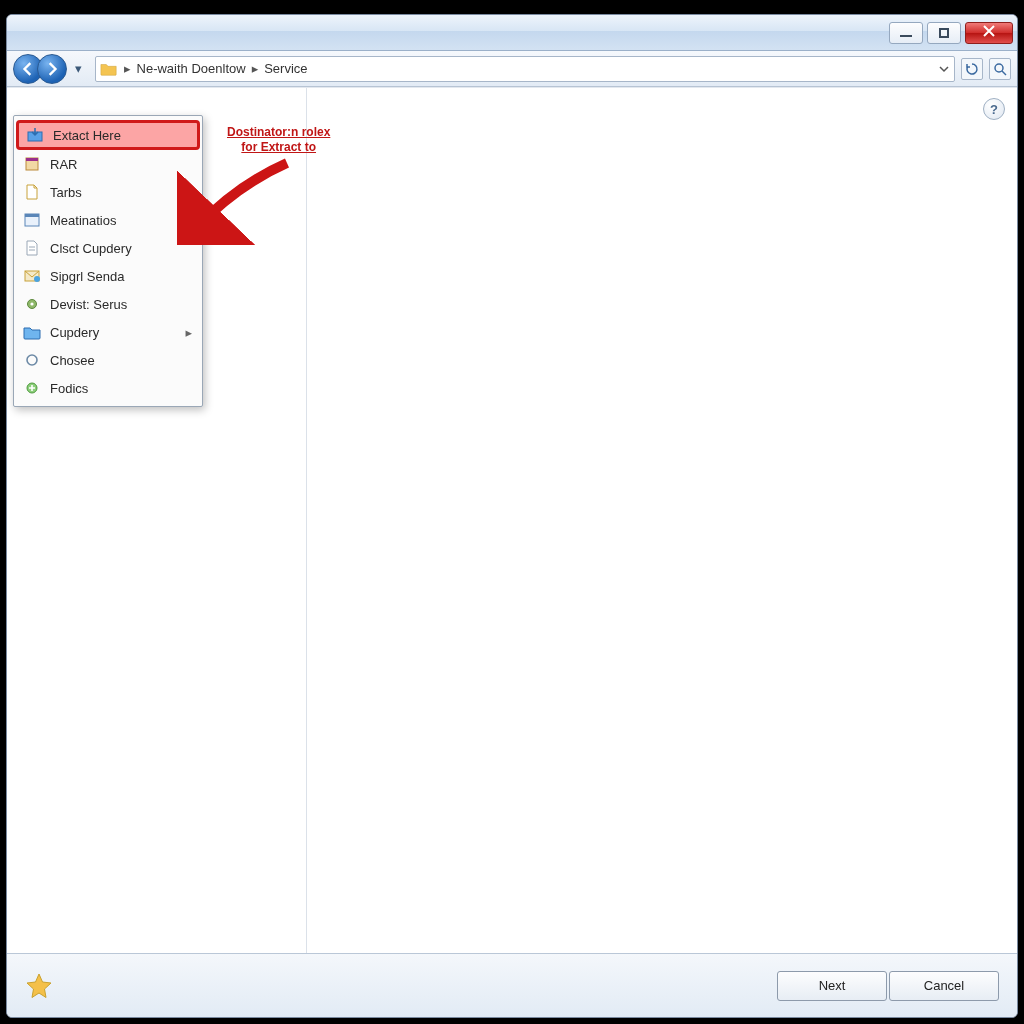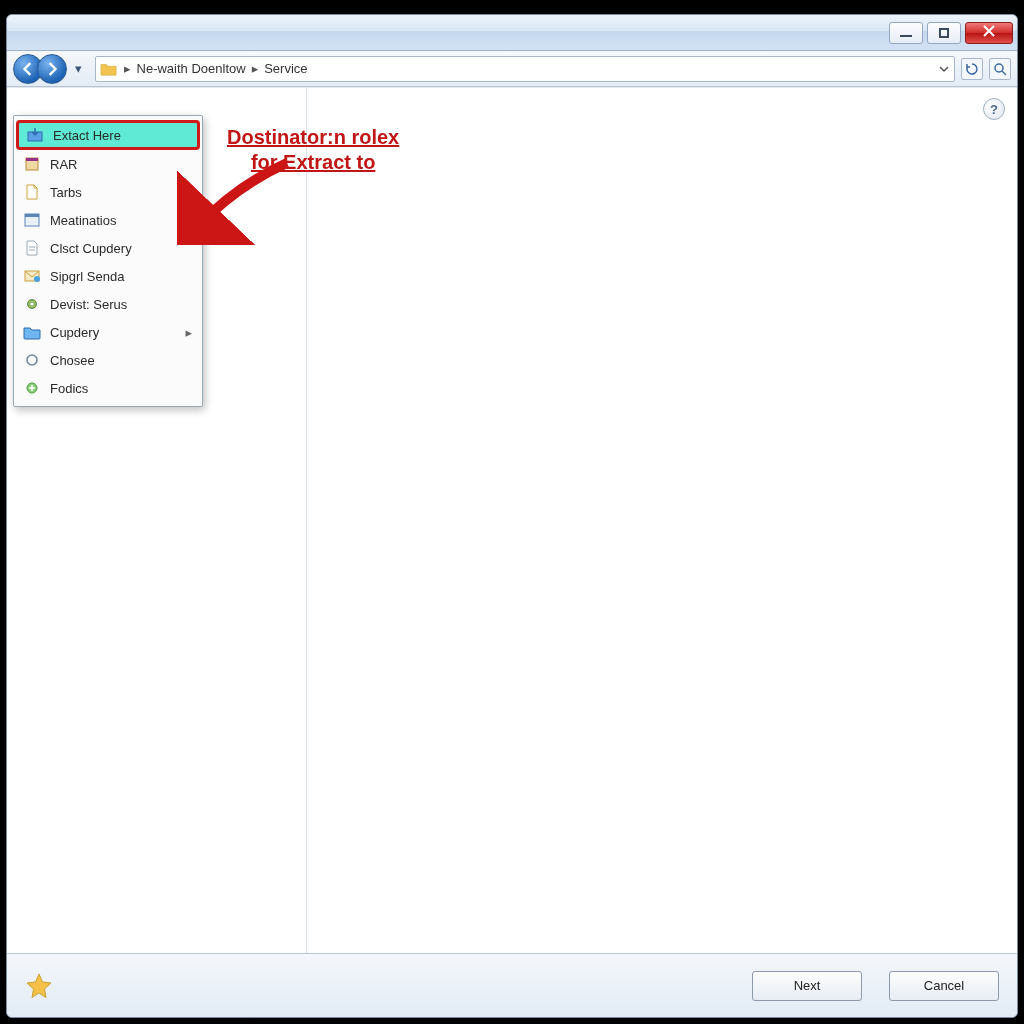--- a/index.html
+++ b/index.html
@@ -98,39 +98,39 @@
   .ctxitem {
     display:flex; align-items:center; height:28px; padding:0 8px 0 6px; gap:8px;
     color:#2a2a2a; white-space:nowrap;
   }
   .ctxitem .ico { width:20px; height:18px; display:flex; align-items:center; justify-content:center; }
   .ctxitem .ico svg, .ctxitem .ico div { width:18px; height:16px; }
   .ctxitem .lbl { flex:1; }
   .ctxitem .sub { color:#666; }
   .ctxitem.hl {
     border: 3px solid #d01a1a; border-radius:4px; height:30px;
-    background:#5eead4;
+    background:#fca5a5;
   }
 
   
   .anno {
-    position:absolute; left:220px; top:110px; color:#c01616; font-weight:700; font-size:20px;
+    position:absolute; left:220px; top:110px; color:#c01616; font-weight:700; font-size:12px;
     text-align:center; line-height:1.25;
   }
   .anno span{ text-decoration: underline; }
   .arrow {
     position:absolute; left:170px; top:140px; width:120px; height:90px; pointer-events:none;
   }
 
   
   .footer {
     position:absolute; left:0; right:0; bottom:0; height:64px;
     background: linear-gradient(to bottom, #f4f7fb, #e2ebf5);
     border-top:1px solid #bac7d7;
-    display:flex; align-items:center; padding:0 18px; gap:27px;
+    display:flex; align-items:center; padding:0 18px; gap:2px;
   }
   .star { width:28px;height:28px; }
   .footer .spacer{flex:1;}
   .btn {
     min-width:110px; height:30px; border:1px solid #8d9aab; border-radius:3px;
     background:linear-gradient(to bottom,#fdfdfe,#e7edf4);
     display:flex;align-items:center;justify-content:center; color:#222;
   }
 
   

